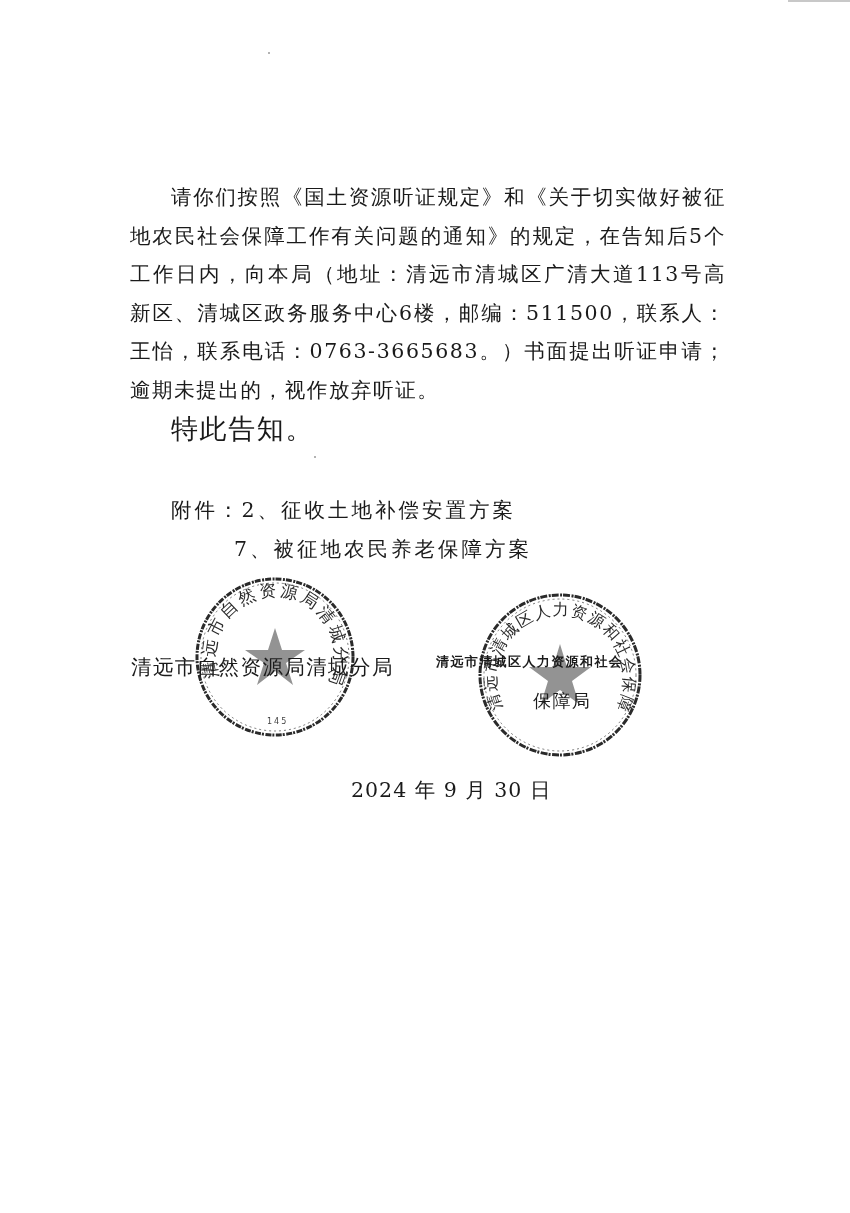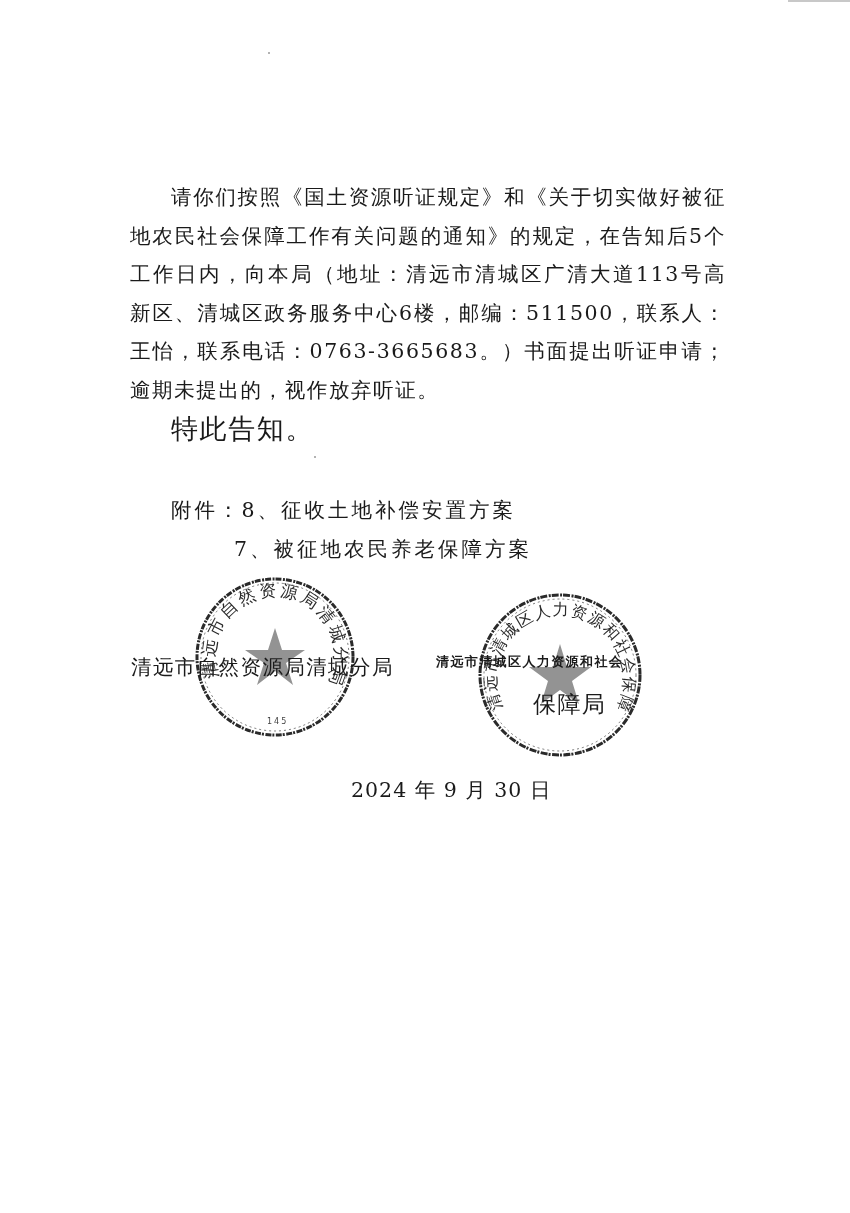--- a/index.html
+++ b/index.html
@@ -77,21 +77,21 @@
       top: 653px;
       font-size: 13px;
       letter-spacing: 1.4px;
       z-index: 2;
       font-weight: bold;
     }
     .signer-right-2 {
       position: absolute;
       left: 533px;
       top: 689px;
-      font-size: 23px;
+      font-size: 18px;
       letter-spacing: 1.4px;
       z-index: 2;
     }
     .date {
       position: absolute;
       left: 351px;
       top: 776px;
       font-size: 20.5px;
       letter-spacing: 1px;
     }
@@ -116,21 +116,21 @@
   <div class="top-mark"></div>
   <div class="speck" style="left:268px; top:52px;"></div>
   <div class="speck" style="left:314px; top:456px;"></div>
 
   <div class="body-text">
     <p class="para">请你们按照《国土资源听证规定》和《关于切实做好被征地农民社会保障工作有关问题的通知》的规定，在告知后5个工作日内，向本局（地址：清远市清城区广清大道113号高新区、清城区政务服务中心6楼，邮编：511500，联系人：王怡，联系电话：0763-3665683。）书面提出听证申请；逾期未提出的，视作放弃听证。</p>
   </div>
 
   <div class="closing">特此告知。</div>
 
-  <div class="attach-1"><span>附件：</span><span>8、征收土地补偿安置方案</span></div>
+  <div class="attach-1"><span>附件：</span><span>2、征收土地补偿安置方案</span></div>
 
   <div class="attach-2"><span>7、被征地农民养老保障方案</span></div>
 
   <svg class="stamp stamp-left" viewBox="0 0 164 162">
     <defs>
       <path id="arcL" d="M 30 110 A 60 60 0 1 1 134 110"></path>
     </defs>
     <circle cx="82" cy="81" r="78" fill="none" stroke="#2a2a2a" stroke-width="3" stroke-dasharray="6 1.5 2 1"></circle>
     <circle cx="82" cy="81" r="74" fill="none" stroke="#555" stroke-width="0.8" stroke-dasharray="2 3"></circle>
     <text font-size="17" fill="#2a2a2a" font-family="DejaVu Serif, serif" letter-spacing="3">

